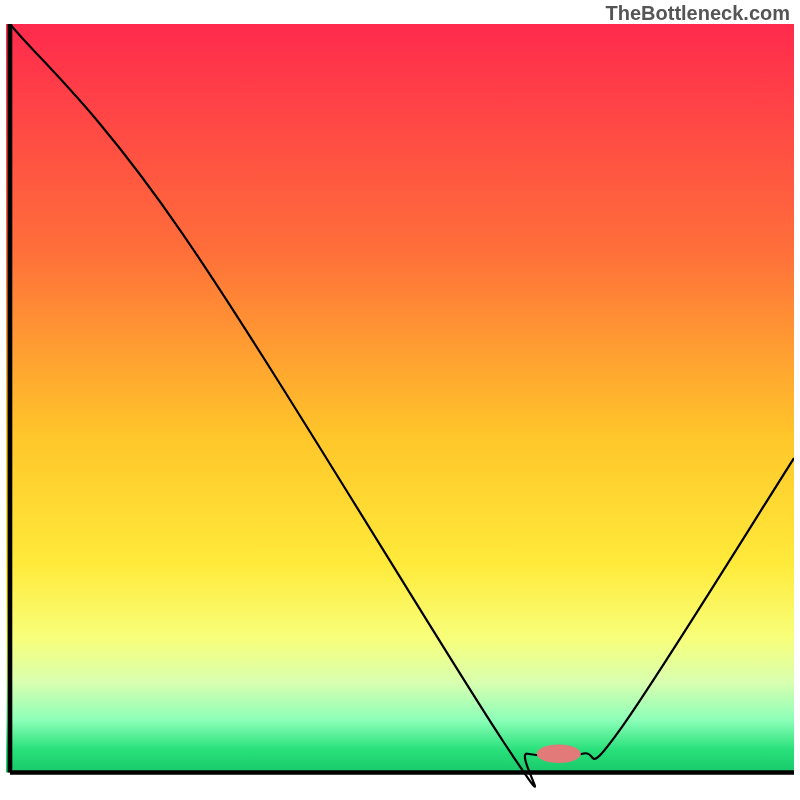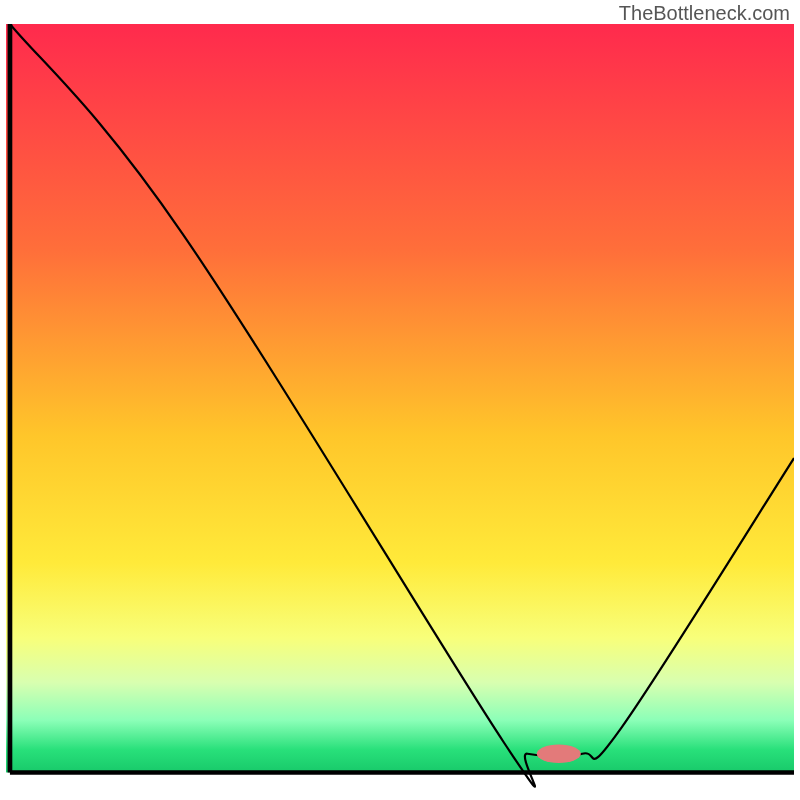--- a/index.html
+++ b/index.html
@@ -10,21 +10,21 @@
     background: #ffffff;
     font-family: Arial, Helvetica, sans-serif;
     position: relative;
   }
   .watermark {
     position: absolute;
     top: 2px;
     right: 10px;
     color: #555;
     font-size: 20px;
-    font-weight: 400;
+    font-weight: 700;
     z-index: 10;
   }
   .chart-wrap {
     position: absolute;
     left: 6px;
     top: 24px;
     width: 788px;
     height: 770px;
   }
   svg {

